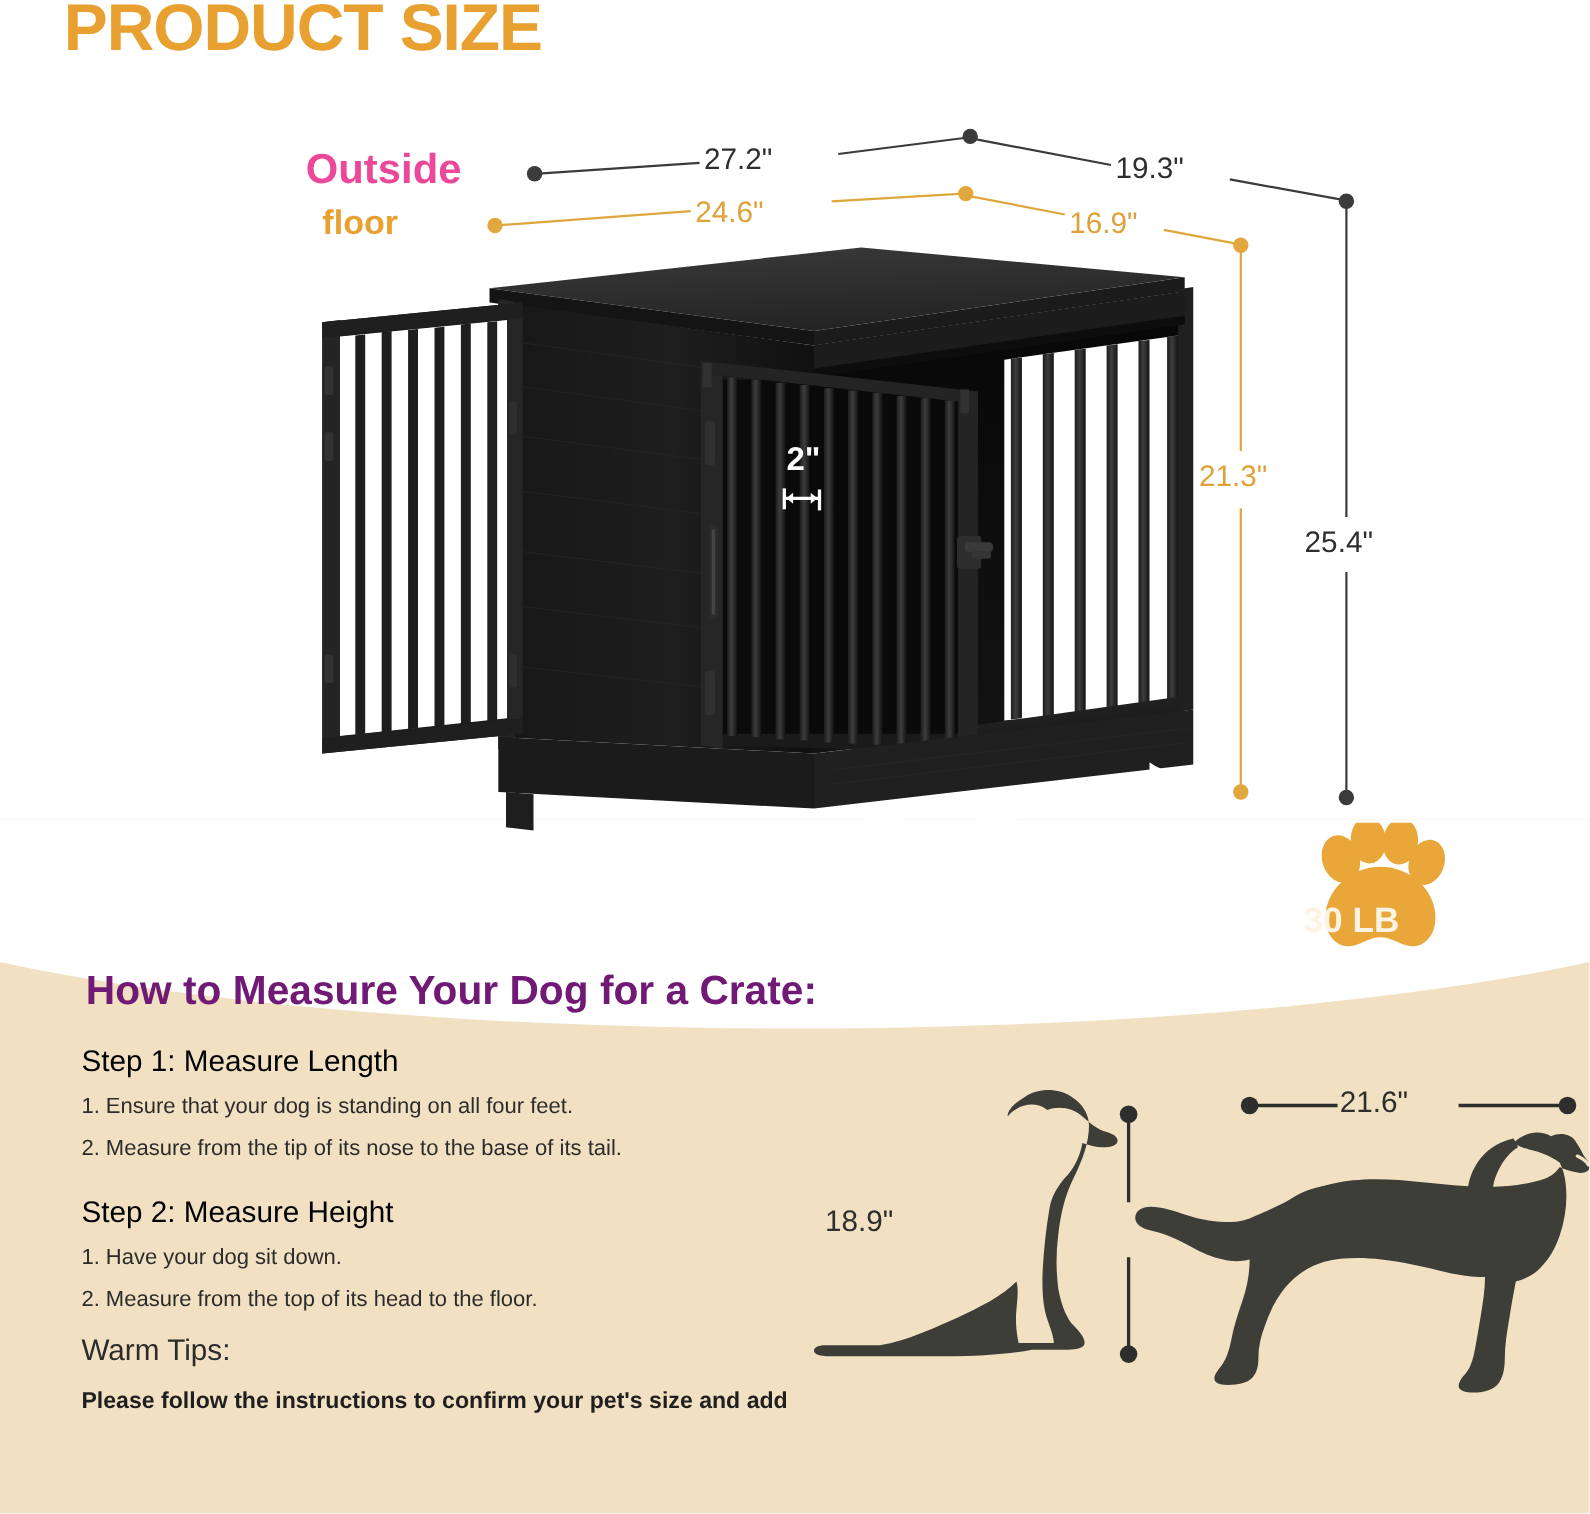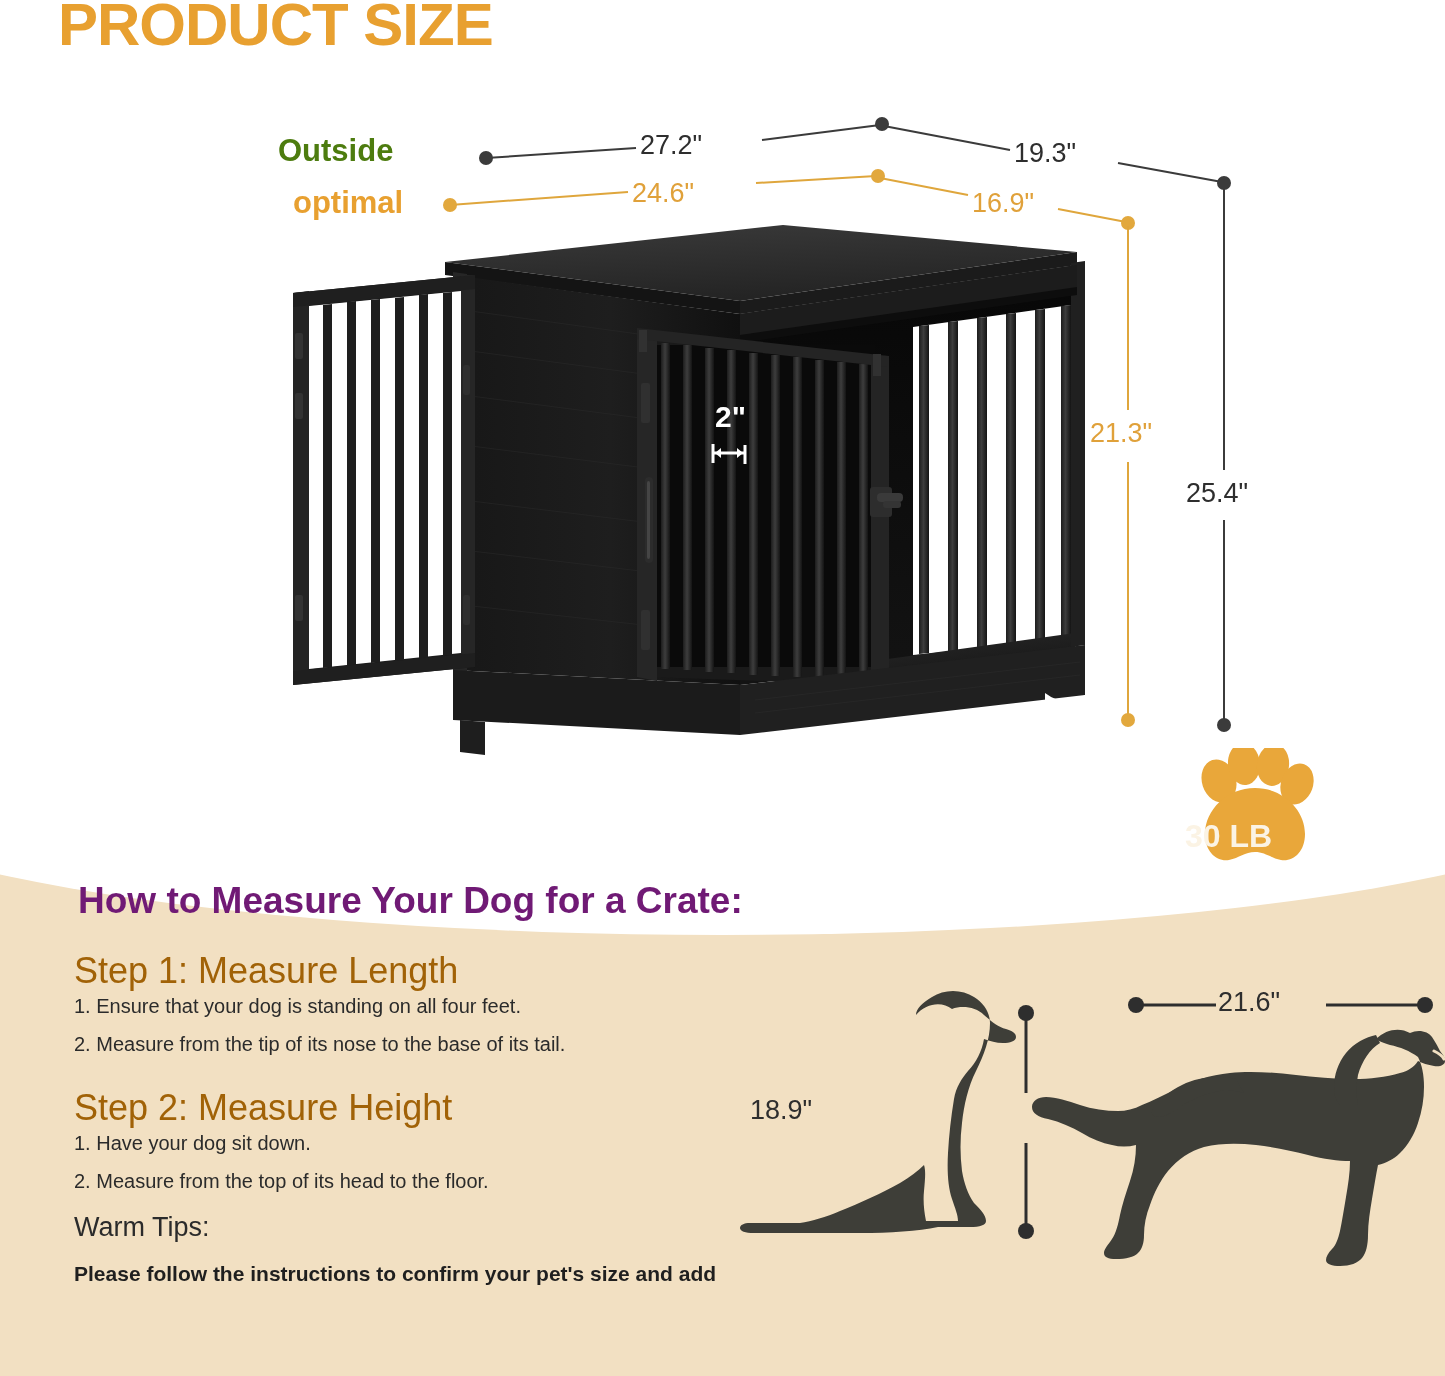--- a/index.html
+++ b/index.html
@@ -28,21 +28,21 @@
   .beige-curve{
     position:absolute; left:-200px; top:-130px;
     width:1845px; height:320px;
     background:#ffffff;
     border-radius:0 0 50% 50%;
   }
 
   
   .lbl-outside{
     position:absolute; left:278px; top:133px;
-    font-size:31px; font-weight:bold; color:#4d7c0f;
+    font-size:38px; font-weight:bold; color:#ec4899;
   }
   .lbl-inside{
     position:absolute; left:293px; top:185px;
     font-size:31px; font-weight:bold; color:#E8A030;
   }
 
   .dim{
     position:absolute; font-size:27px; font-weight:normal;
     color:#2E2E2E; white-space:nowrap;
     font-family:"Liberation Sans", sans-serif;
@@ -63,21 +63,21 @@
   }
 
   
   .how-title{
     position:absolute; left:78px; top:880px;
     font-size:37px; font-weight:bold; color:#701a75;
     white-space:nowrap;
   }
   .step-head{
     position:absolute; left:74px;
-    font-size:36px; font-weight:normal; color:#a16207;
+    font-size:27px; font-weight:normal; color:#000000;
     white-space:nowrap;
   }
   .step-line{
     position:absolute; left:74px;
     font-size:20px; color:#2B2B2B; white-space:nowrap;
   }
   .warm-head{
     position:absolute; left:74px; top:1212px;
     font-size:27px; color:#2B2B2B; white-space:nowrap;
   }
@@ -95,21 +95,21 @@
 
 <div class="stage">
 
   <div class="beige-panel">
     <div class="beige-curve"></div>
   </div>
 
   <div class="page-title">PRODUCT SIZE</div>
 
   <div class="lbl-outside">Outside</div>
-  <div class="lbl-inside">optimal</div>
+  <div class="lbl-inside">floor</div>
 
   <div class="crate">
     <svg width="800" height="545" viewBox="0 0 800 545" xmlns="http://www.w3.org/2000/svg">
       <defs>
         <linearGradient id="topG" x1="0" y1="0" x2="0.3" y2="1">
           <stop offset="0%" stop-color="#3A3A3A"></stop>
           <stop offset="100%" stop-color="#242424"></stop>
         </linearGradient>
         <linearGradient id="sideG" x1="0" y1="0" x2="1" y2="0">
           <stop offset="0%" stop-color="#171717"></stop>

